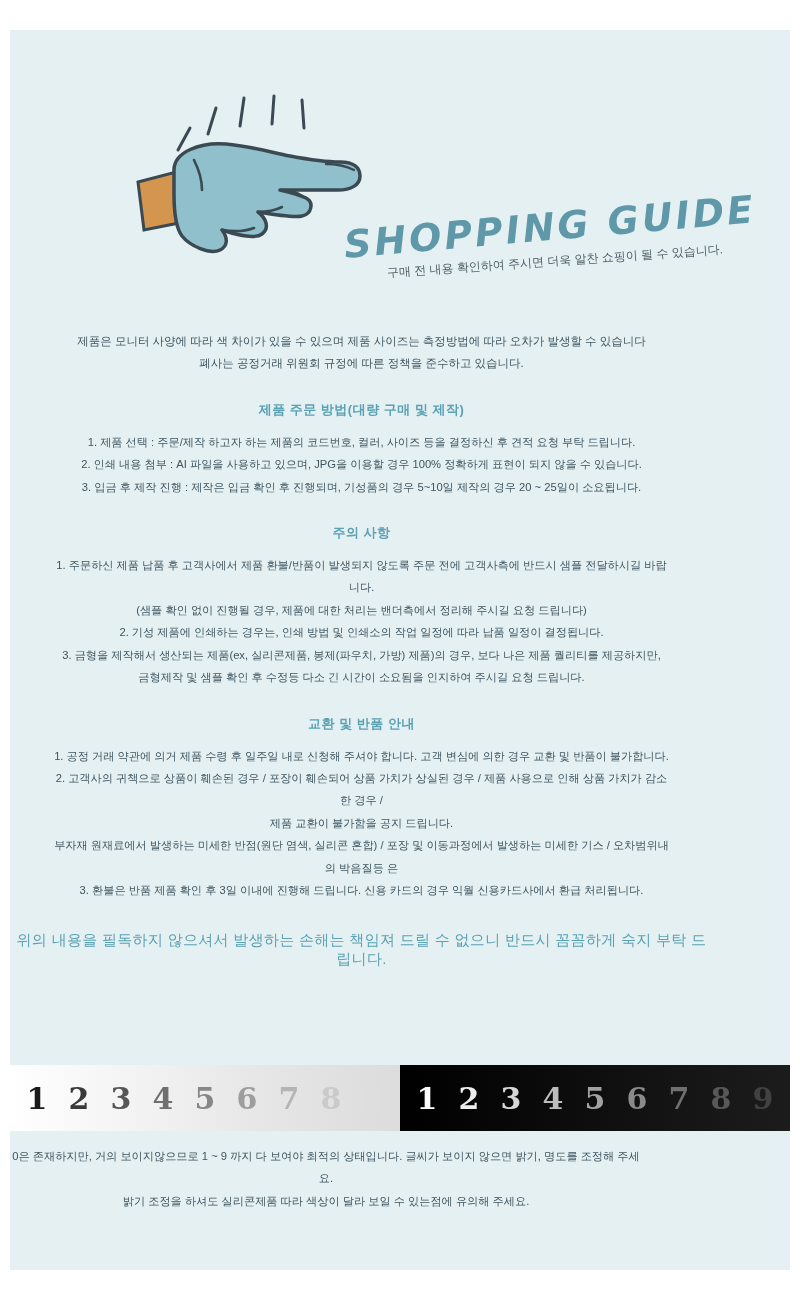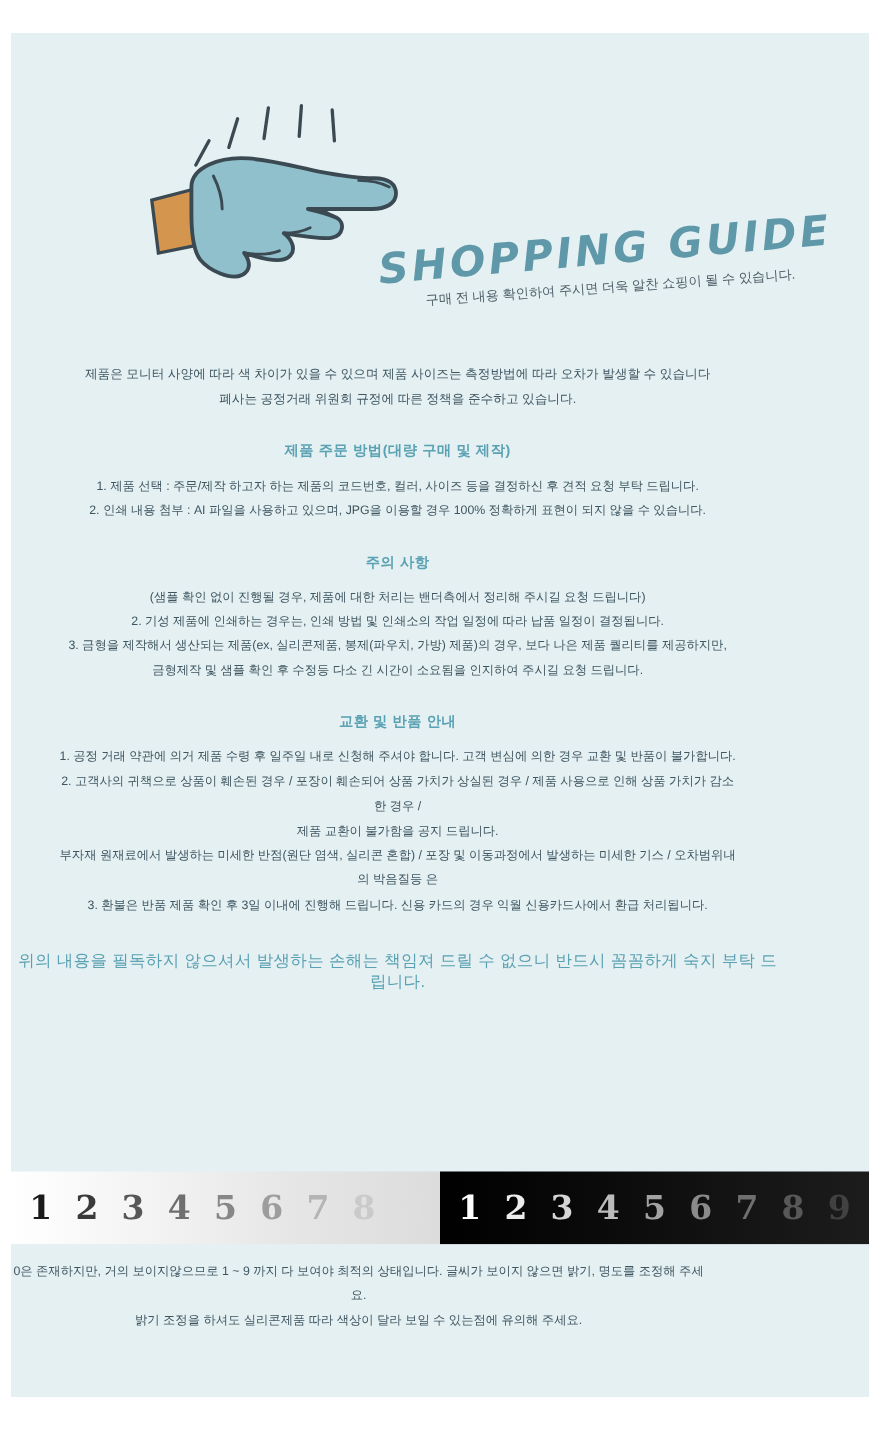--- a/index.html
+++ b/index.html
@@ -227,24 +227,26 @@
 
       <div class="intro">
         <div>제품은 모니터 사양에 따라 색 차이가 있을 수 있으며 제품 사이즈는 측정방법에 따라 오차가 발생할 수 있습니다</div>
         <div>폐사는 공정거래 위원회 규정에 따른 정책을 준수하고 있습니다.</div>
       </div>
 
       <div class="section">
         <div class="section-title">제품 주문 방법(대량 구매 및 제작)</div>
         <div class="section-line indent">1. 제품 선택 : 주문/제작 하고자 하는 제품의 코드번호, 컬러, 사이즈 등을 결정하신 후 견적 요청 부탁 드립니다.</div>
         <div class="section-line indent">2. 인쇄 내용 첨부 : AI 파일을 사용하고 있으며, JPG을 이용할 경우 100% 정확하게 표현이 되지 않을 수 있습니다.</div>
+        <div class="section-line indent">3. 입금 후 제작 진행 : 제작은 입금 확인 후 진행되며, 기성품의 경우 5~10일 제작의 경우 20 ~ 25일이 소요됩니다.</div>
       </div>
 
       <div class="section">
         <div class="section-title">주의 사항</div>
+        <div class="section-line indent">1. 주문하신 제품 납품 후 고객사에서 제품 환불/반품이 발생되지 않도록 주문 전에 고객사측에 반드시 샘플 전달하시길 바랍니다.</div>
         <div class="section-line indent">(샘플 확인 없이 진행될 경우, 제품에 대한 처리는 밴더측에서 정리해 주시길 요청 드립니다)</div>
         <div class="section-line indent">2. 기성 제품에 인쇄하는 경우는, 인쇄 방법 및 인쇄소의 작업 일정에 따라 납품 일정이 결정됩니다.</div>
         <div class="section-line indent">3. 금형을 제작해서 생산되는 제품(ex, 실리콘제품, 봉제(파우치, 가방) 제품)의 경우, 보다 나은 제품 퀄리티를 제공하지만,</div>
         <div class="section-line indent">금형제작 및 샘플 확인 후 수정등 다소 긴 시간이 소요됨을 인지하여 주시길 요청 드립니다.</div>
       </div>
 
       <div class="section">
         <div class="section-title">교환 및 반품 안내</div>
         <div class="section-line indent">1. 공정 거래 약관에 의거 제품 수령 후 일주일 내로 신청해 주셔야 합니다.  고객 변심에 의한 경우 교환 및 반품이 불가합니다.</div>
         <div class="section-line indent">2. 고객사의 귀책으로 상품이 훼손된 경우 / 포장이 훼손되어 상품 가치가 상실된 경우 / 제품 사용으로 인해 상품 가치가 감소한 경우 /</div>

